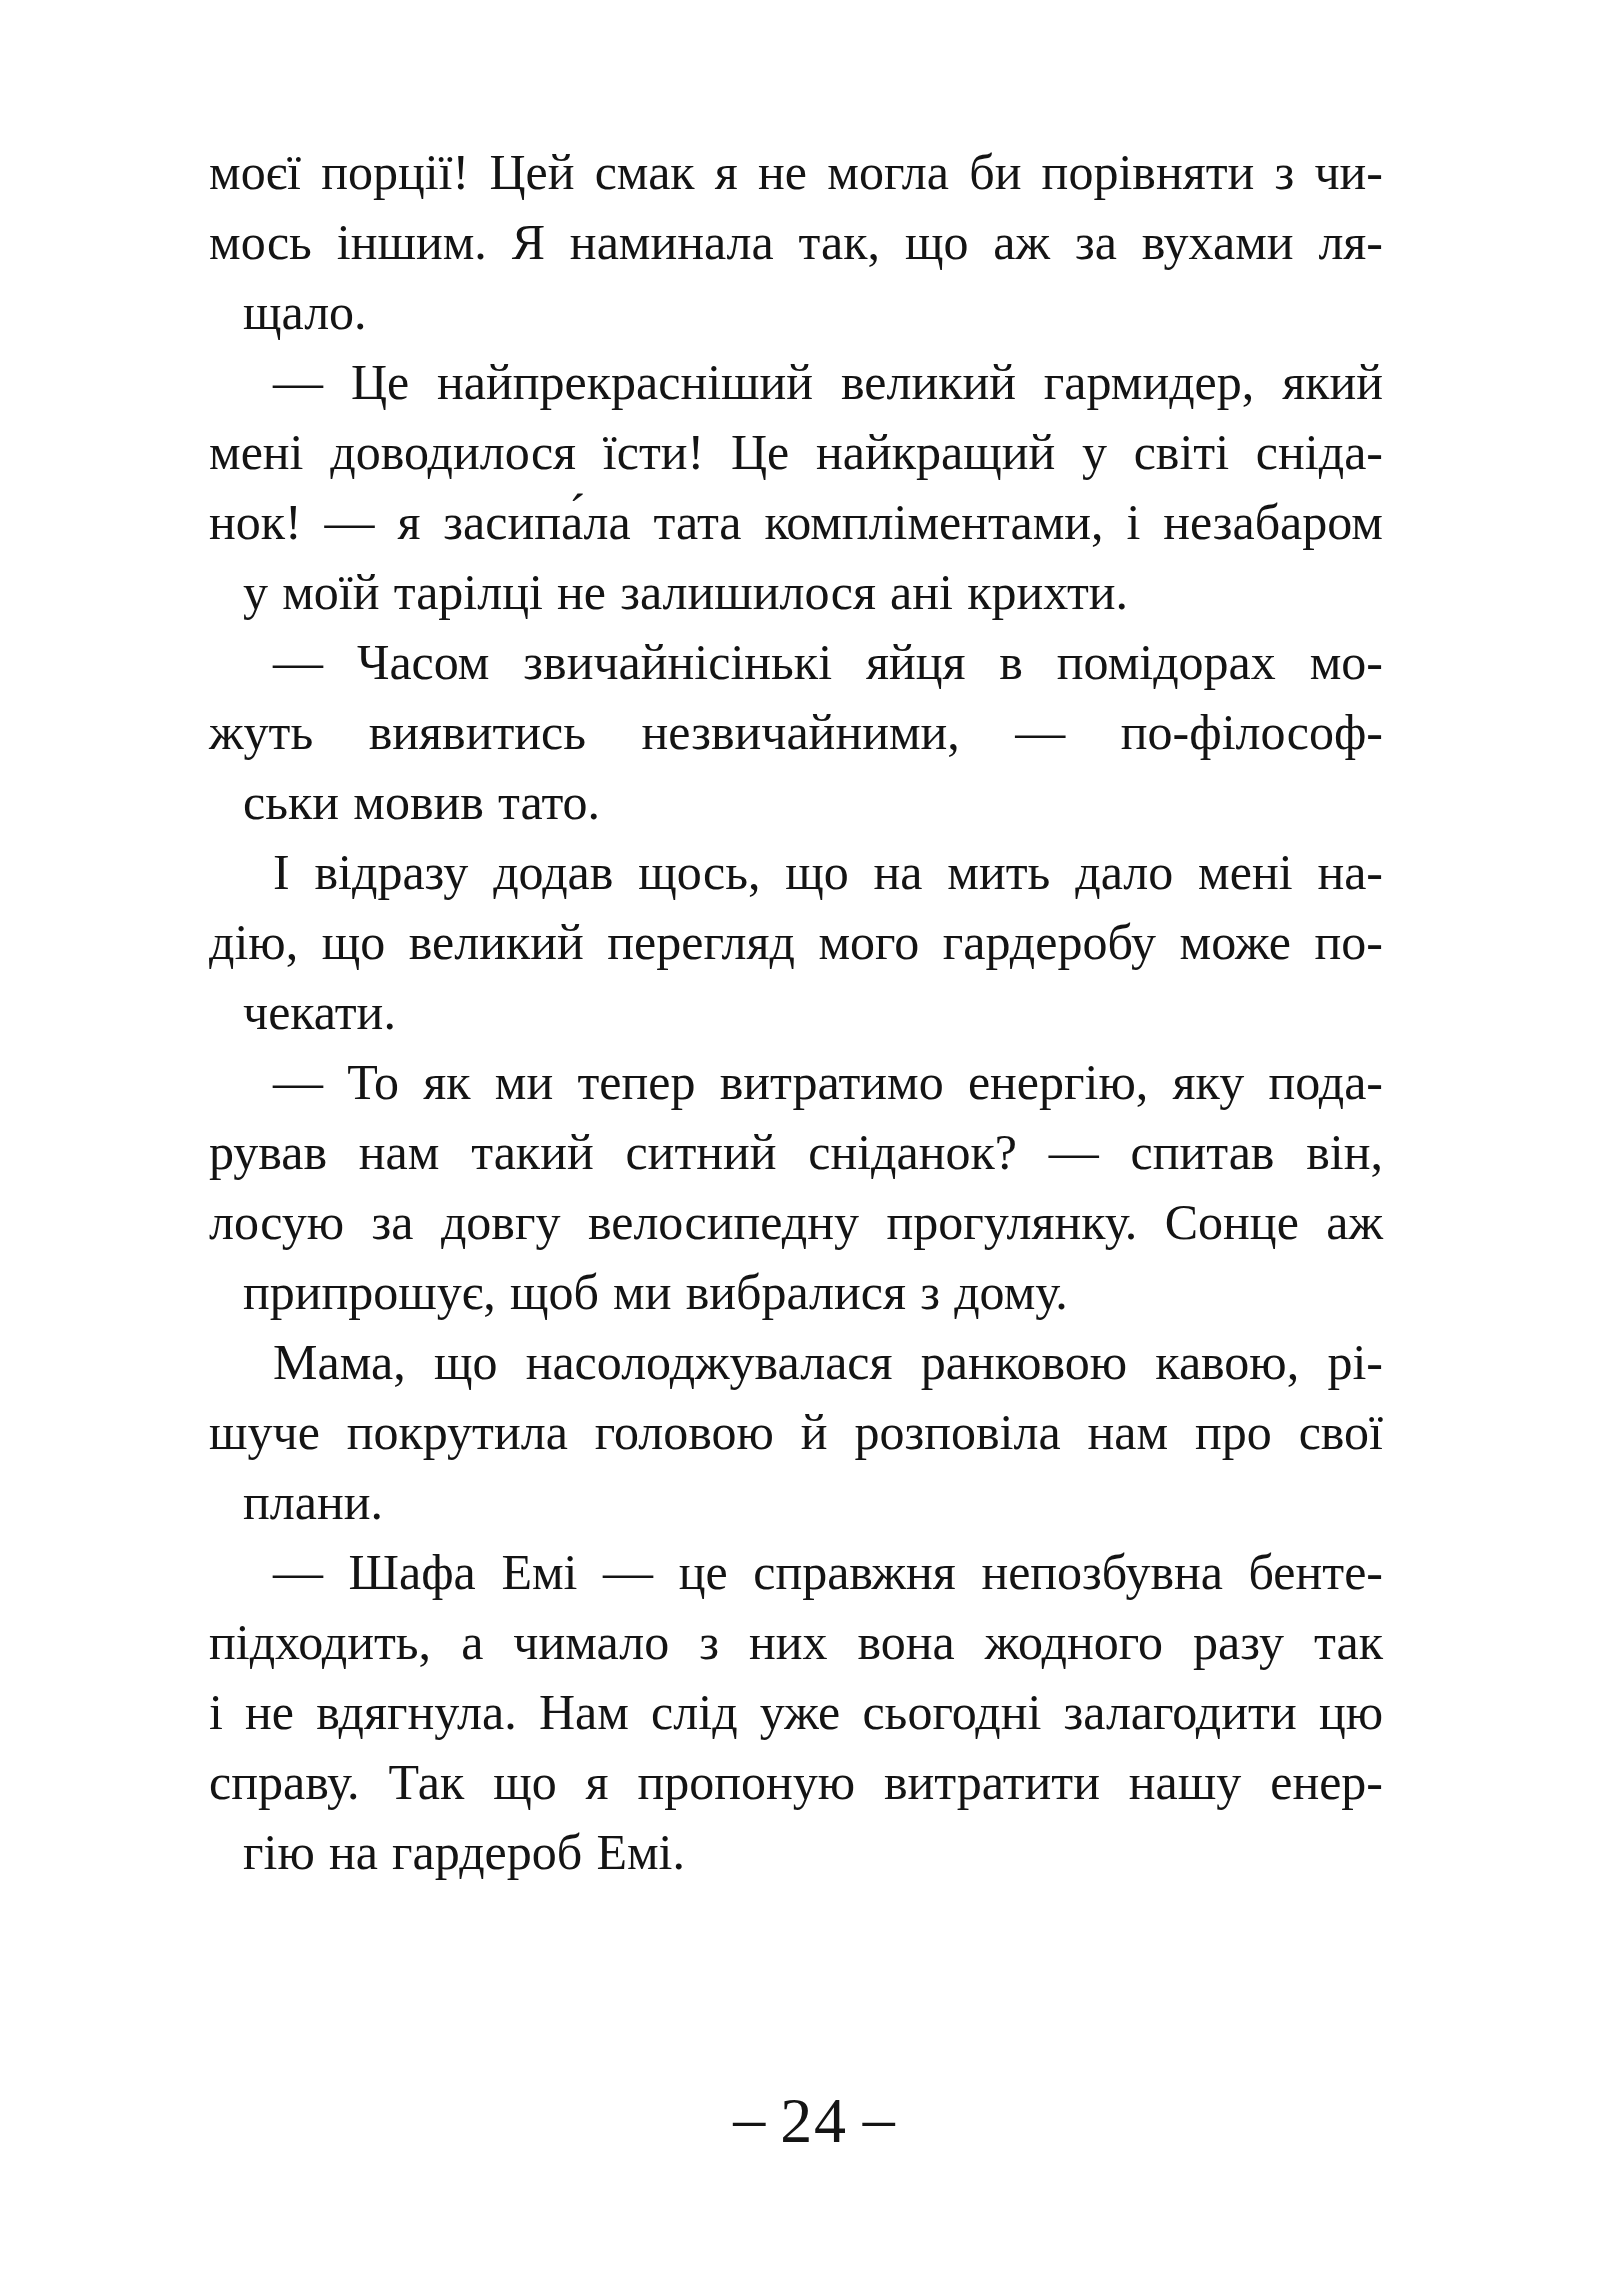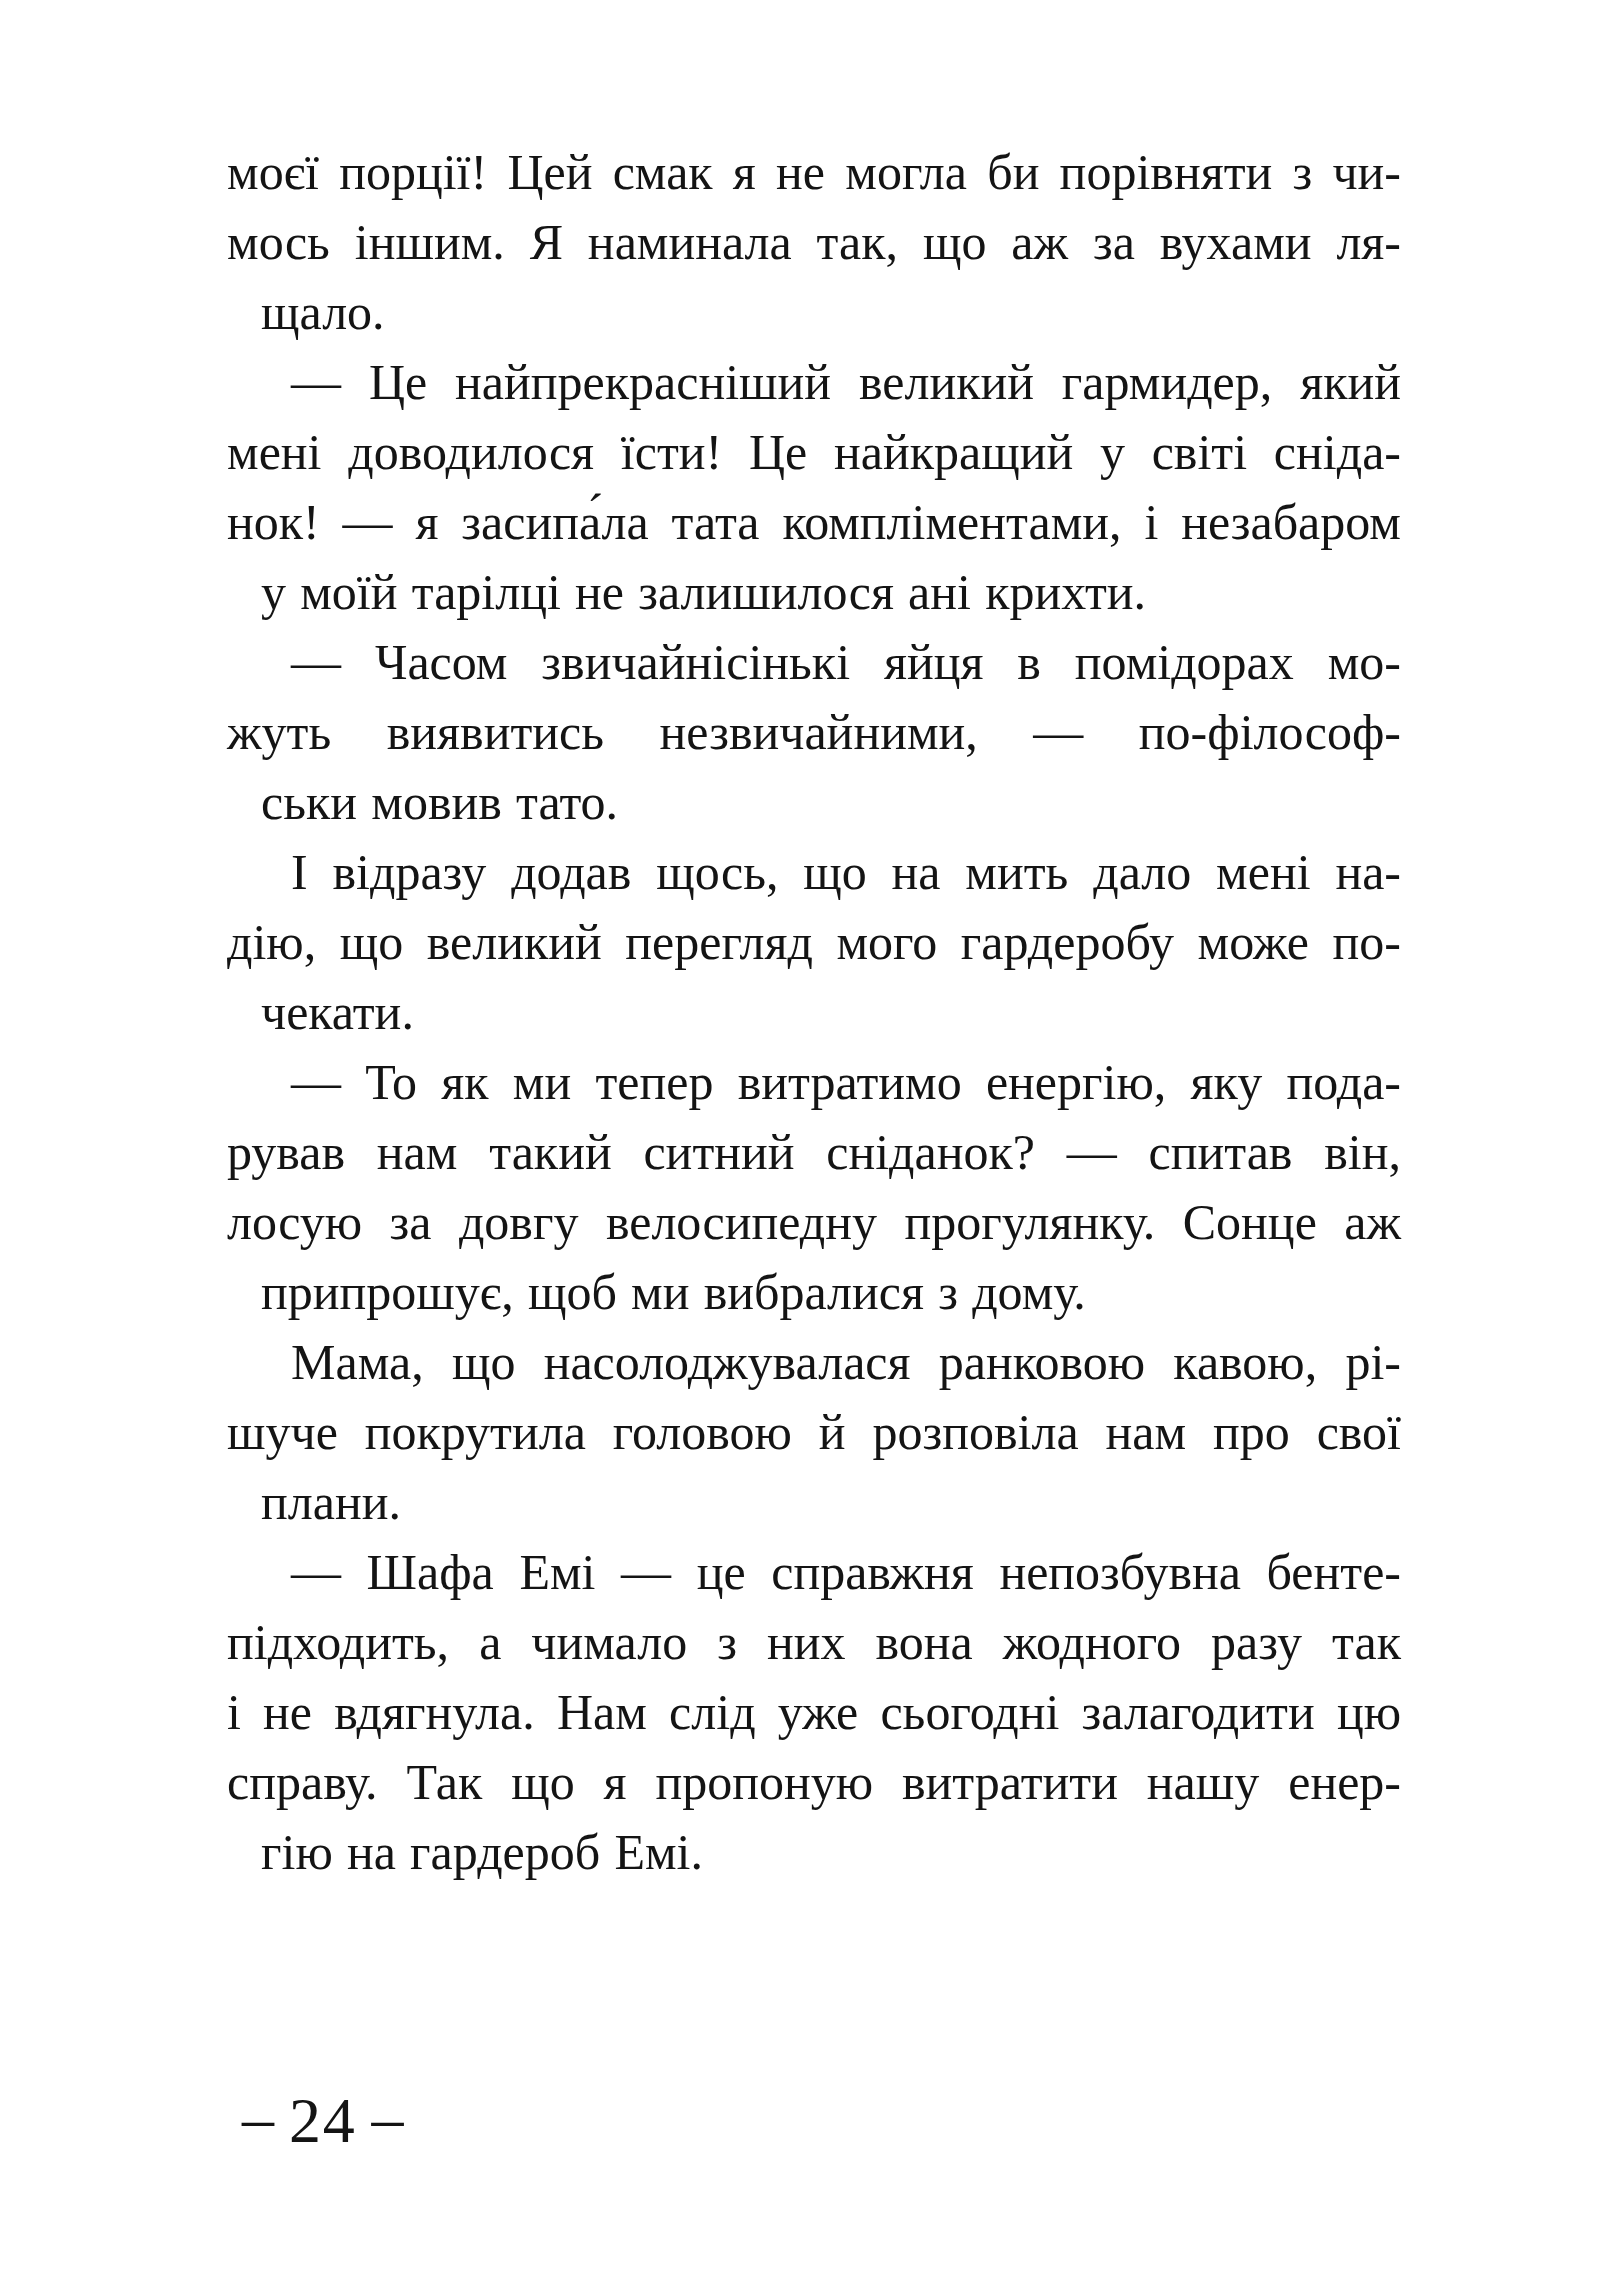--- a/index.html
+++ b/index.html
@@ -11,21 +11,21 @@
     position: relative;
     width: 1613px;
     height: 2295px;
     background: #ffffff;
     overflow: hidden;
     font-family: "Liberation Serif", "DejaVu Serif", serif;
     color: #141414;
   }
   .text-block {
     position: absolute;
-    left: 227px;
+    left: 209px;
     top: 137px;
     width: 1174px;
   }
   .line {
     font-size: 50px;
     line-height: 70px;
     height: 70px;
     text-align: justify;
     text-align-last: justify;
     word-spacing: 1.7px;
@@ -36,20 +36,21 @@
   }
   .line.flush {
     text-align-last: left;
     margin-left: 34px;
   }
   .page-footer {
     position: absolute;
     left: 227px;
     width: 1174px;
     top: 2083px;
+    text-align: center;
     font-size: 64px;
     line-height: 76px;
     color: #141414;
   }
   .page-footer .dash {
     display: inline-block;
     margin: 0 15px;
     transform: translateY(-3.4px);
   }
   .page-footer .pnum {

